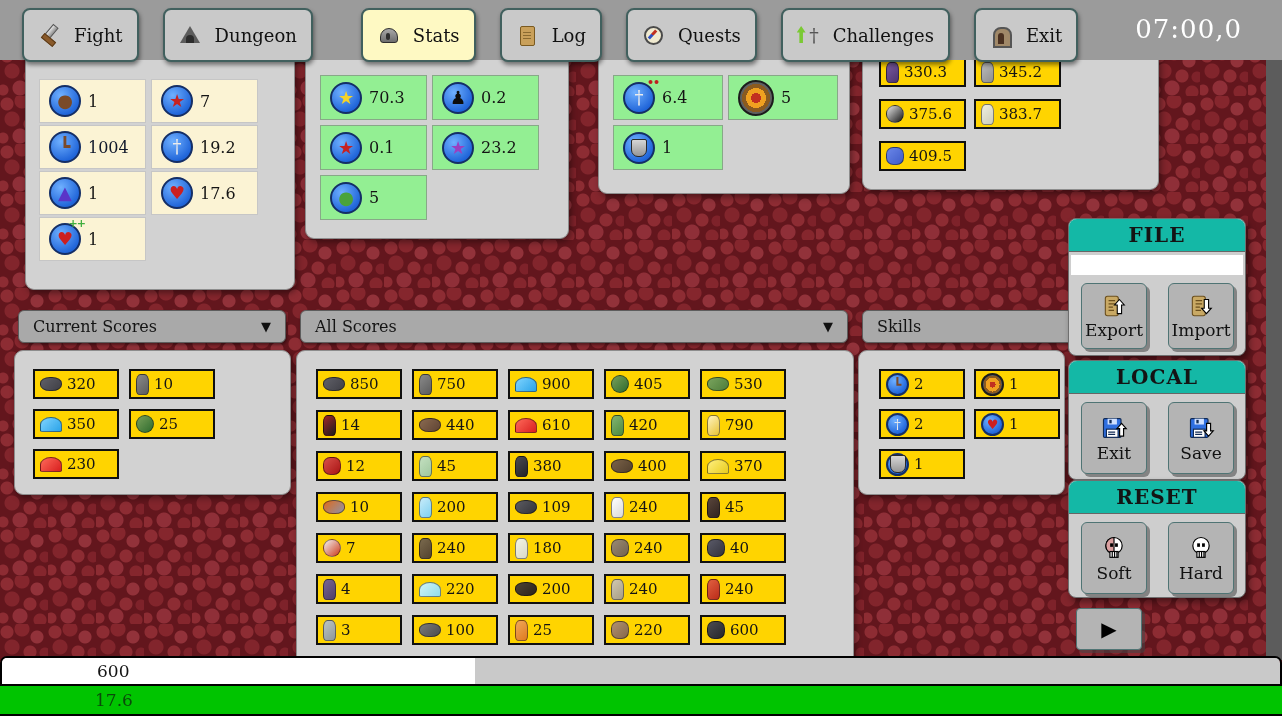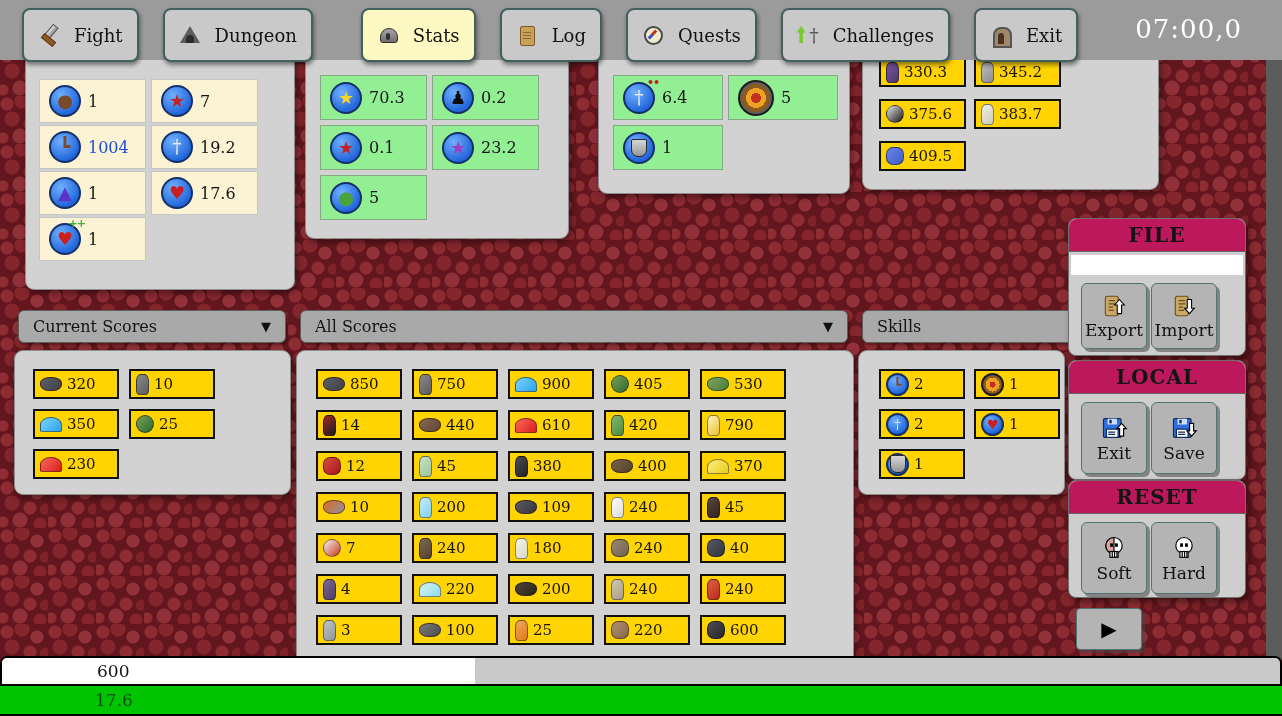--- a/index.html
+++ b/index.html
@@ -86,21 +86,21 @@
   #panel-skills{left:858px;top:350px;width:205px;height:143px;}
   #panel-skills .grid{padding:18px 0 0 20px;grid-template-columns:repeat(2,86px);gap:10px 9px;grid-auto-rows:30px;}
   
   .cell{display:flex;align-items:center;gap:7px;padding-left:9px;box-sizing:border-box;}
   .cell.cream{background:#fbf3d4;border:1px solid #c6c6c6;}
   .cell.green{background:#93ef93;border:1px solid #88a888;}
   .cell.yellow{background:#ffd400;border:2px solid #101010;padding-left:5px;gap:5px;}
   .cell.empty{visibility:visible;}
   .val{font-size:16px;color:#141414;white-space:nowrap;}
   .cell.yellow .val{font-size:15px;}
-  .val.muted{color:#1d4ed8;}
+  .val.muted{color:#0f172a;}
   
   .ic{flex:0 0 auto;position:relative;box-sizing:border-box;}
   .ic-circle{width:32px;height:32px;border-radius:50%;border:2px solid #142e66;
     background:radial-gradient(circle at 35% 30%,#6fb0ff,#1e63d8 75%);
     display:flex;align-items:center;justify-content:center;font-size:18px;line-height:1;}
   .cell.yellow .ic-circle{width:23px;height:23px;font-size:13px;border-width:2px;}
   .ic-bullseye{width:36px;height:36px;border-radius:50%;border:2px solid #1c1c1c;
     background:radial-gradient(circle,#c23020 0 5px,#f0a020 5px 10px,#8a5a20 10px 14px,#606060 14px 18px);}
   .cell.yellow .ic-bullseye{width:23px;height:23px;
     background:radial-gradient(circle,#c23020 0 3px,#f0a020 3px 7px,#8a5a20 7px 9px,#606060 9px 12px);}
@@ -110,28 +110,28 @@
   .sh-slime{width:22px;height:15px;border-radius:60% 60% 15% 15%;}
   .sh-round{width:18px;height:18px;border-radius:50%;}
   .sh-blob{width:18px;height:18px;border-radius:40%;}
   .g{display:block;}
   .badge{position:absolute;top:-7px;right:-6px;font-size:11px;font-weight:bold;letter-spacing:-1px;}
   .mini-shield{display:block;width:14px;height:16px;border:1px solid #2a2a2a;border-radius:2px 2px 7px 7px;
     background:linear-gradient(#d6d6d6,#969696);}
   
   .side-panel{position:absolute;left:1068px;width:178px;background:#cecece;border:1px solid #6f6f6f;
     border-radius:8px;z-index:20;box-shadow:3px 4px 7px rgba(0,0,0,.45);box-sizing:border-box;}
-  .side-header{background:#be185d;border-bottom:1px solid #666;border-radius:8px 8px 0 0;
+  .side-header{background:#14b8a6;border-bottom:1px solid #666;border-radius:8px 8px 0 0;
     text-align:center;font-size:20px;font-weight:bold;letter-spacing:1px;padding:4px 0;}
   #sp-file{top:218px;height:138px;}
   #sp-local{top:360px;height:120px;}
   #sp-reset{top:480px;height:118px;}
   .file-input{display:block;width:172px;height:20px;margin:3px auto 0 auto;border:none;
     background:#fff;font-family:"DejaVu Serif",serif;font-size:14px;padding:0 4px;box-sizing:border-box;}
-  .btn-row{display:flex;justify-content:space-between;padding:8px 28px 0 12px;}
+  .btn-row{display:flex;justify-content:space-between;padding:8px 11px 0 12px;}
   .panel-btn{width:66px;height:66px;background:#b4b4b4;border:1px solid #4f7474;border-radius:6px;
     display:flex;flex-direction:column;align-items:center;justify-content:center;gap:1px;
     font-family:"DejaVu Serif",serif;font-size:17px;color:#111;cursor:pointer;
     box-shadow:3px 3px 0 rgba(70,70,70,.55);}
   .panel-btn svg{display:block;}
   #sp-local .panel-btn{height:72px;}
   #sp-reset .panel-btn{height:72px;}
   .play-btn{position:absolute;left:1076px;top:608px;width:66px;height:42px;background:#b4b4b4;
     border:1px solid #4f7474;border-radius:4px;z-index:20;display:flex;align-items:center;justify-content:center;
     font-size:20px;color:#000;cursor:pointer;box-shadow:3px 3px 0 rgba(70,70,70,.55);}

